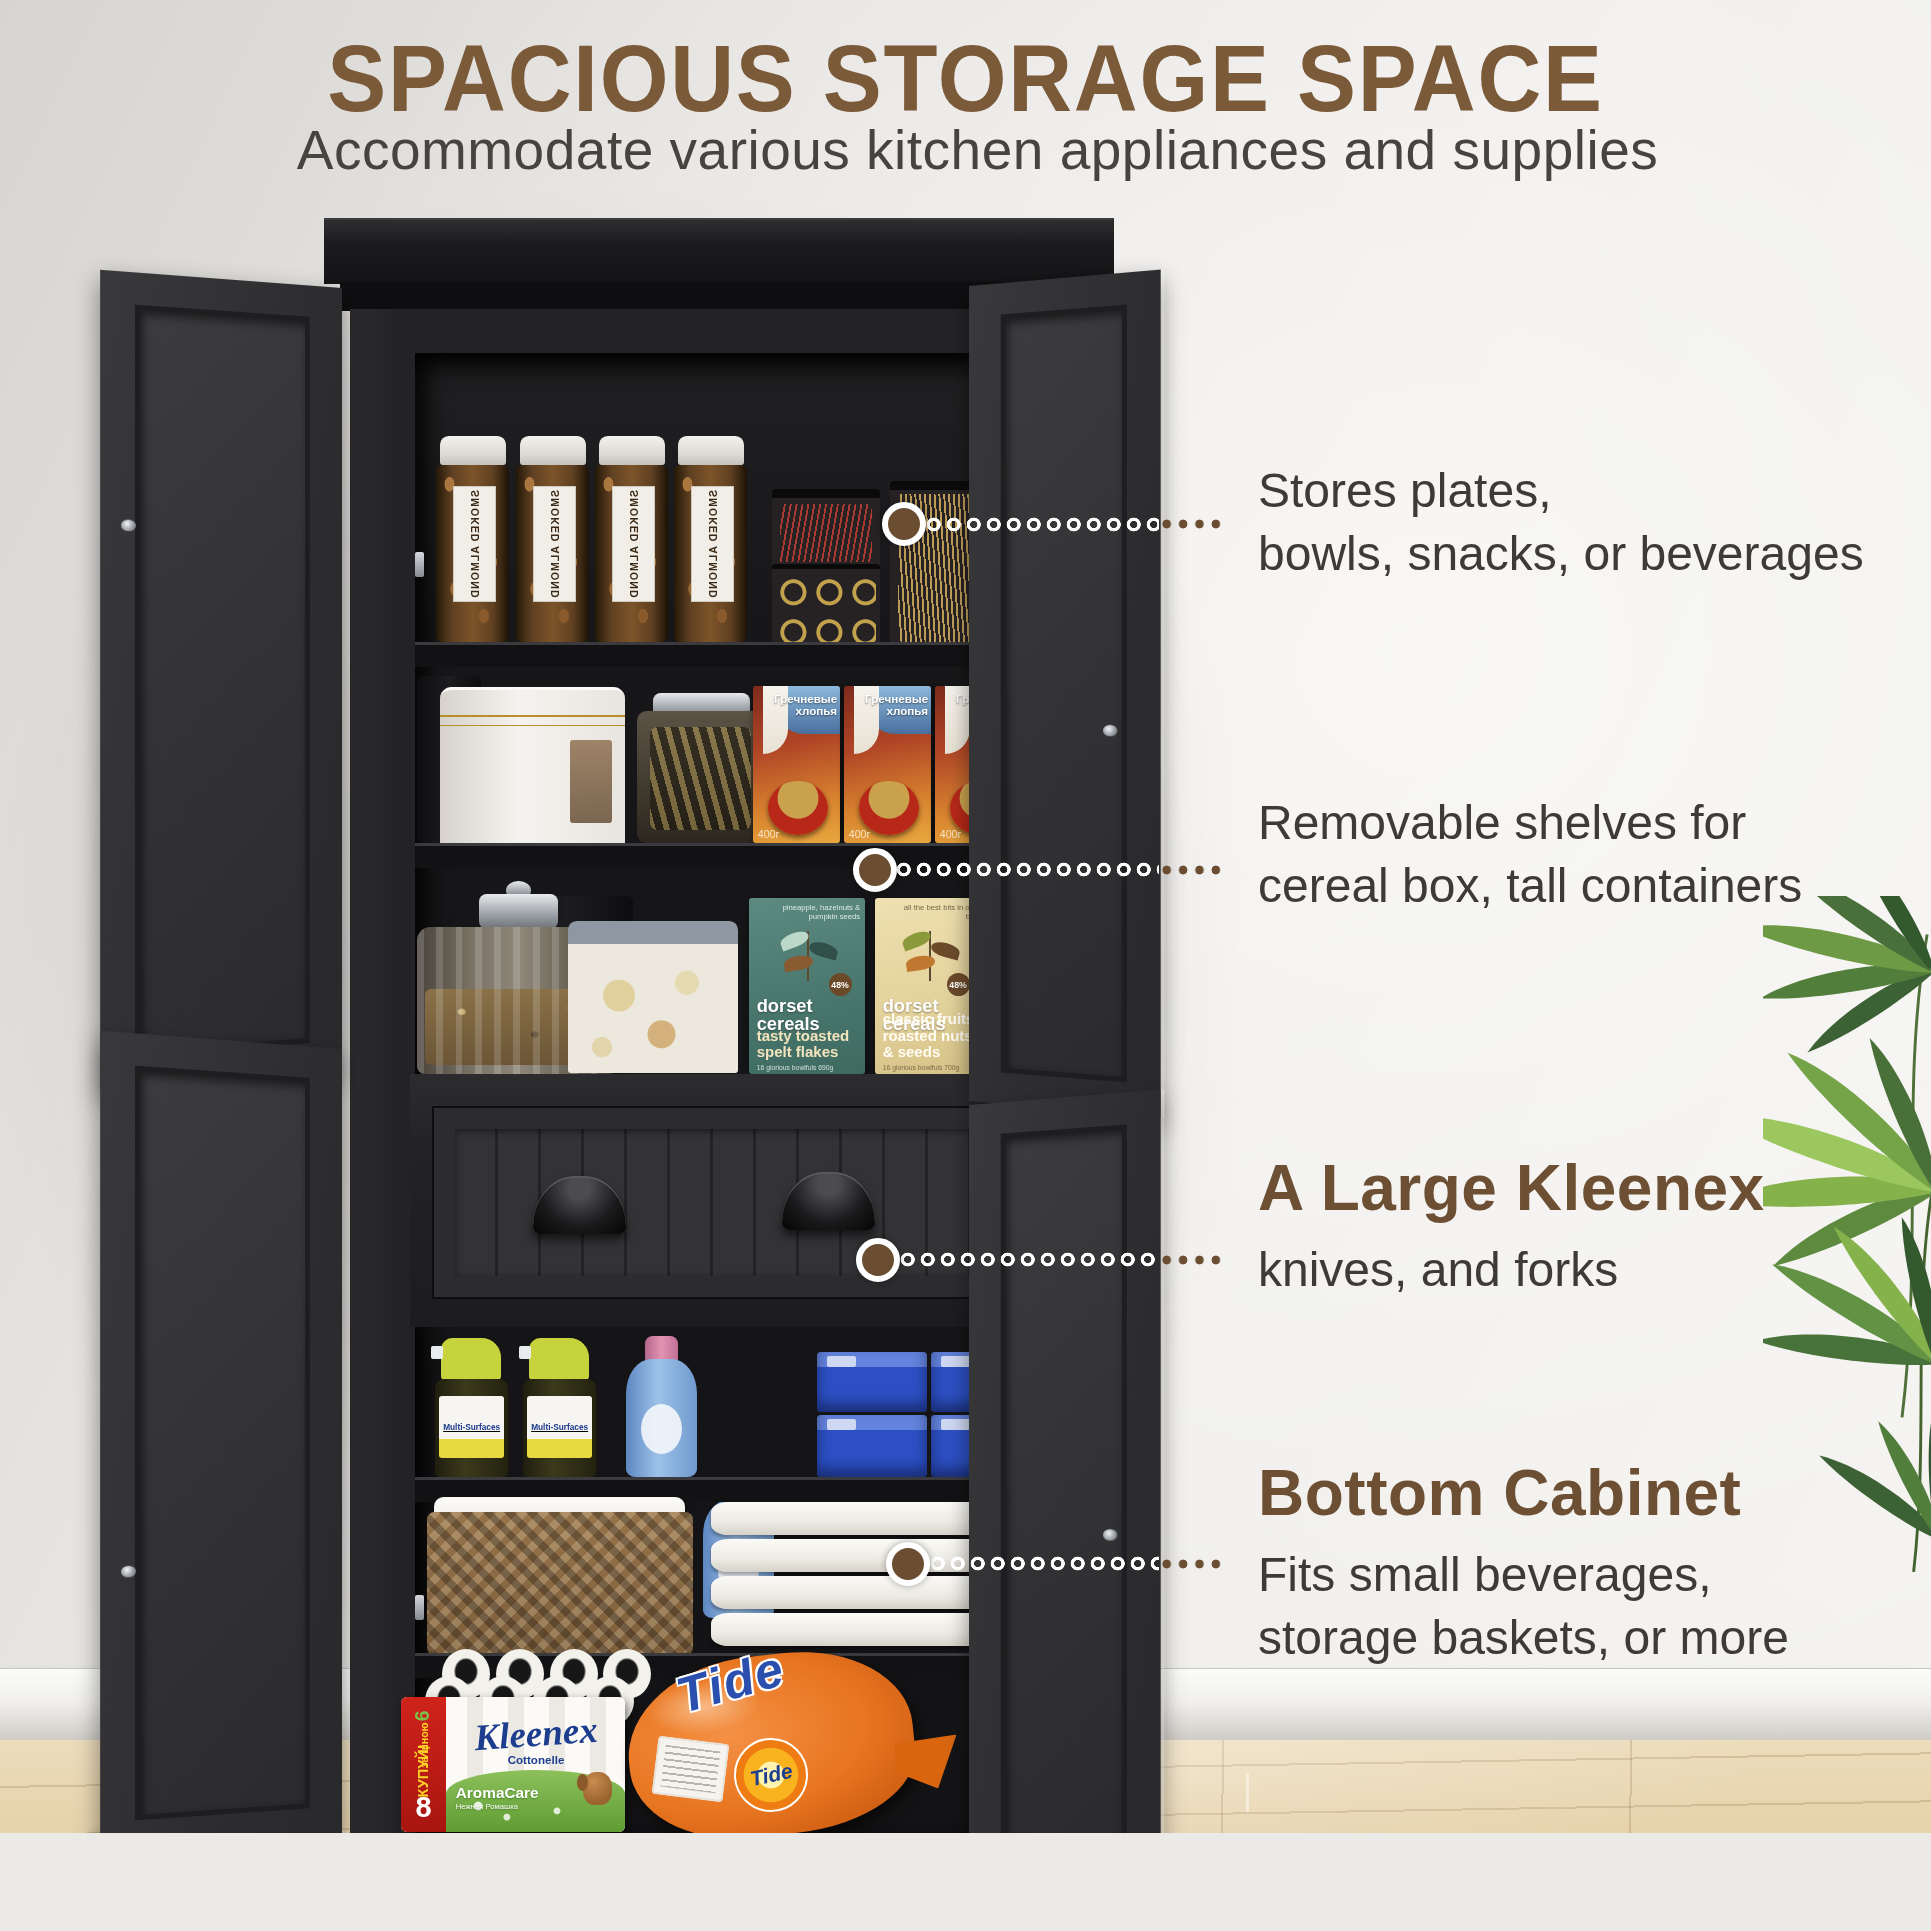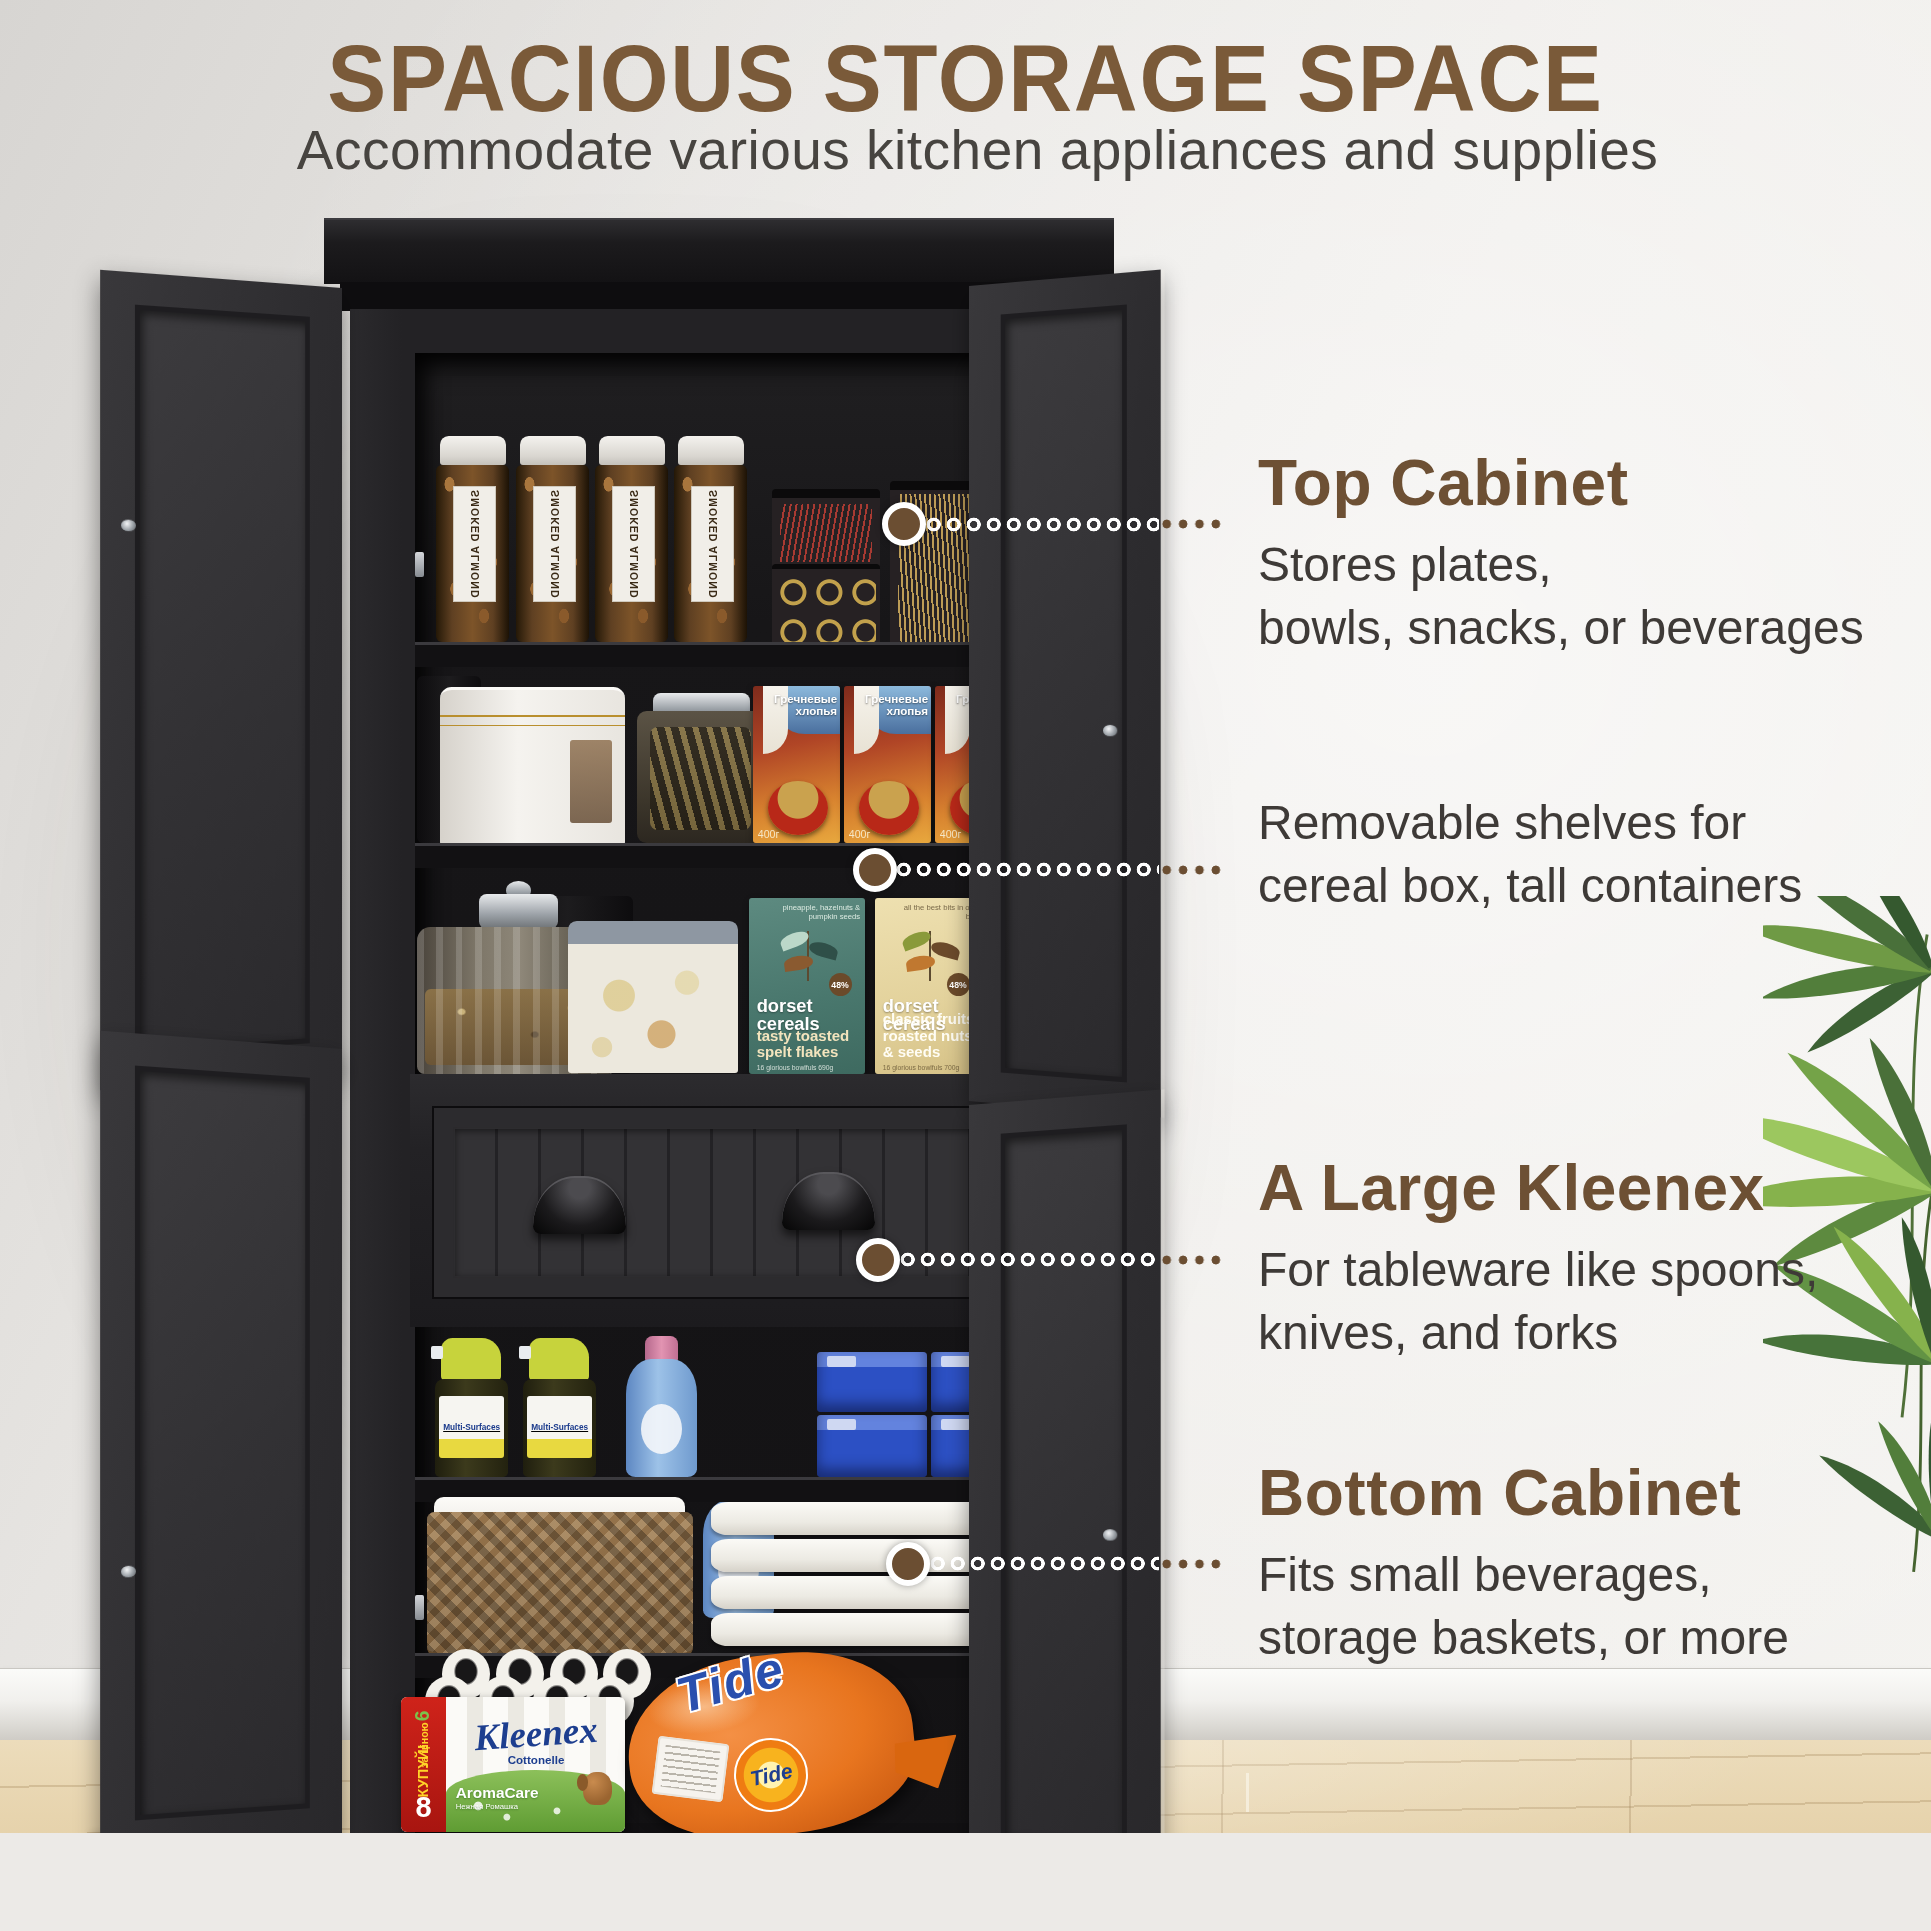--- a/index.html
+++ b/index.html
@@ -517,36 +517,34 @@
 
   <div class="abs lead-rings" style="left:898px;top:1251px;width:261px;"></div>
   <div class="abs lead-dots" style="left:1159px;top:1254px;width:66px;"></div>
   <div class="abs marker" style="left:856px;top:1238px;"></div>
 
   <div class="abs lead-rings" style="left:928px;top:1555px;width:231px;"></div>
   <div class="abs lead-dots" style="left:1159px;top:1558px;width:66px;"></div>
   <div class="abs marker" style="left:886px;top:1542px;"></div>
 
   <div class="abs callout" style="top:446px;">
-    <div class="co-title">Top Cabinet</div>
     <div class="co-body">
       <div>Stores plates,</div>
       <div>bowls, snacks, or beverages</div>
     </div>
   </div>
   <div class="abs callout" style="top:778px;">
     <div class="co-body">
       <div>Removable shelves for</div>
       <div>cereal box, tall containers</div>
     </div>
   </div>
   <div class="abs callout" style="top:1151px;">
     <div class="co-title">A Large Kleenex</div>
     <div class="co-body">
-      <div>For tableware like spoons,</div>
       <div>knives, and forks</div>
     </div>
   </div>
   <div class="abs callout" style="top:1456px;">
     <div class="co-title">Bottom Cabinet</div>
     <div class="co-body">
       <div>Fits small beverages,</div>
       <div>storage baskets, or more</div>
     </div>
   </div>

